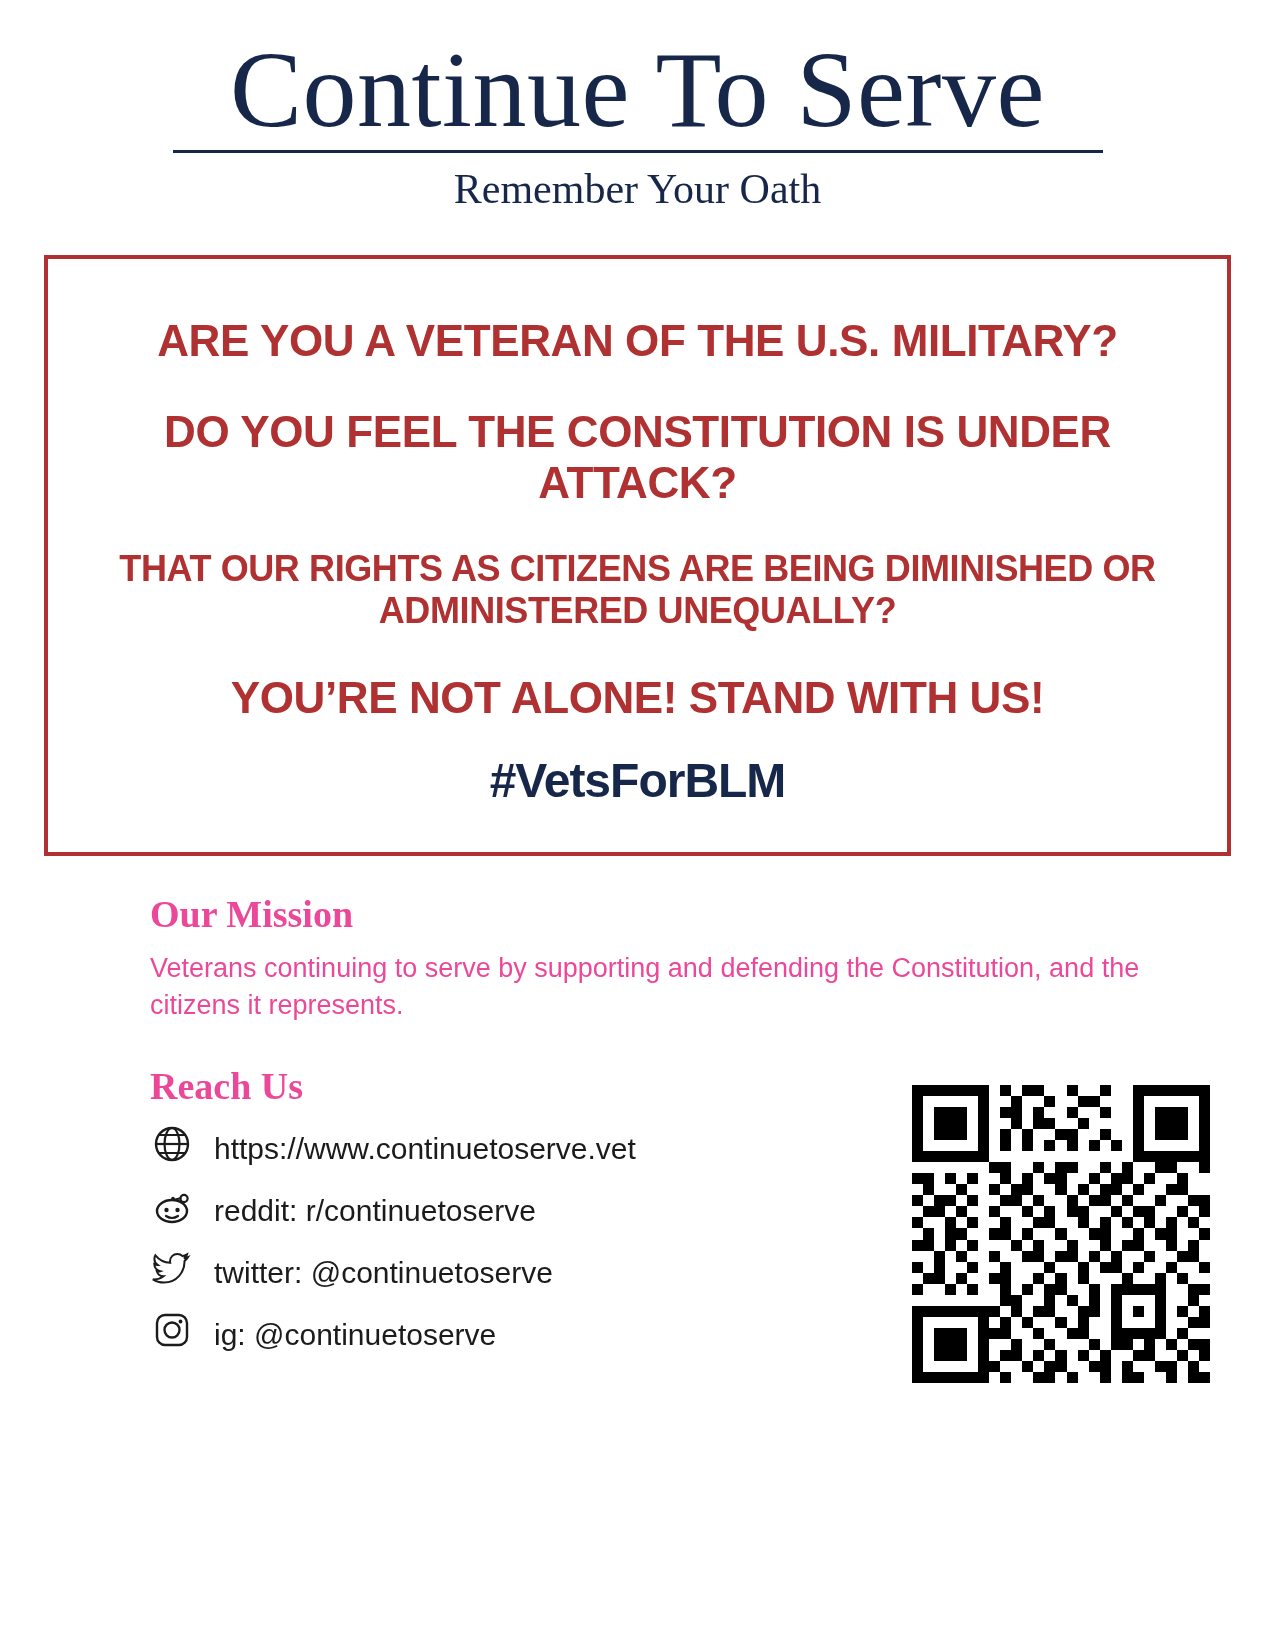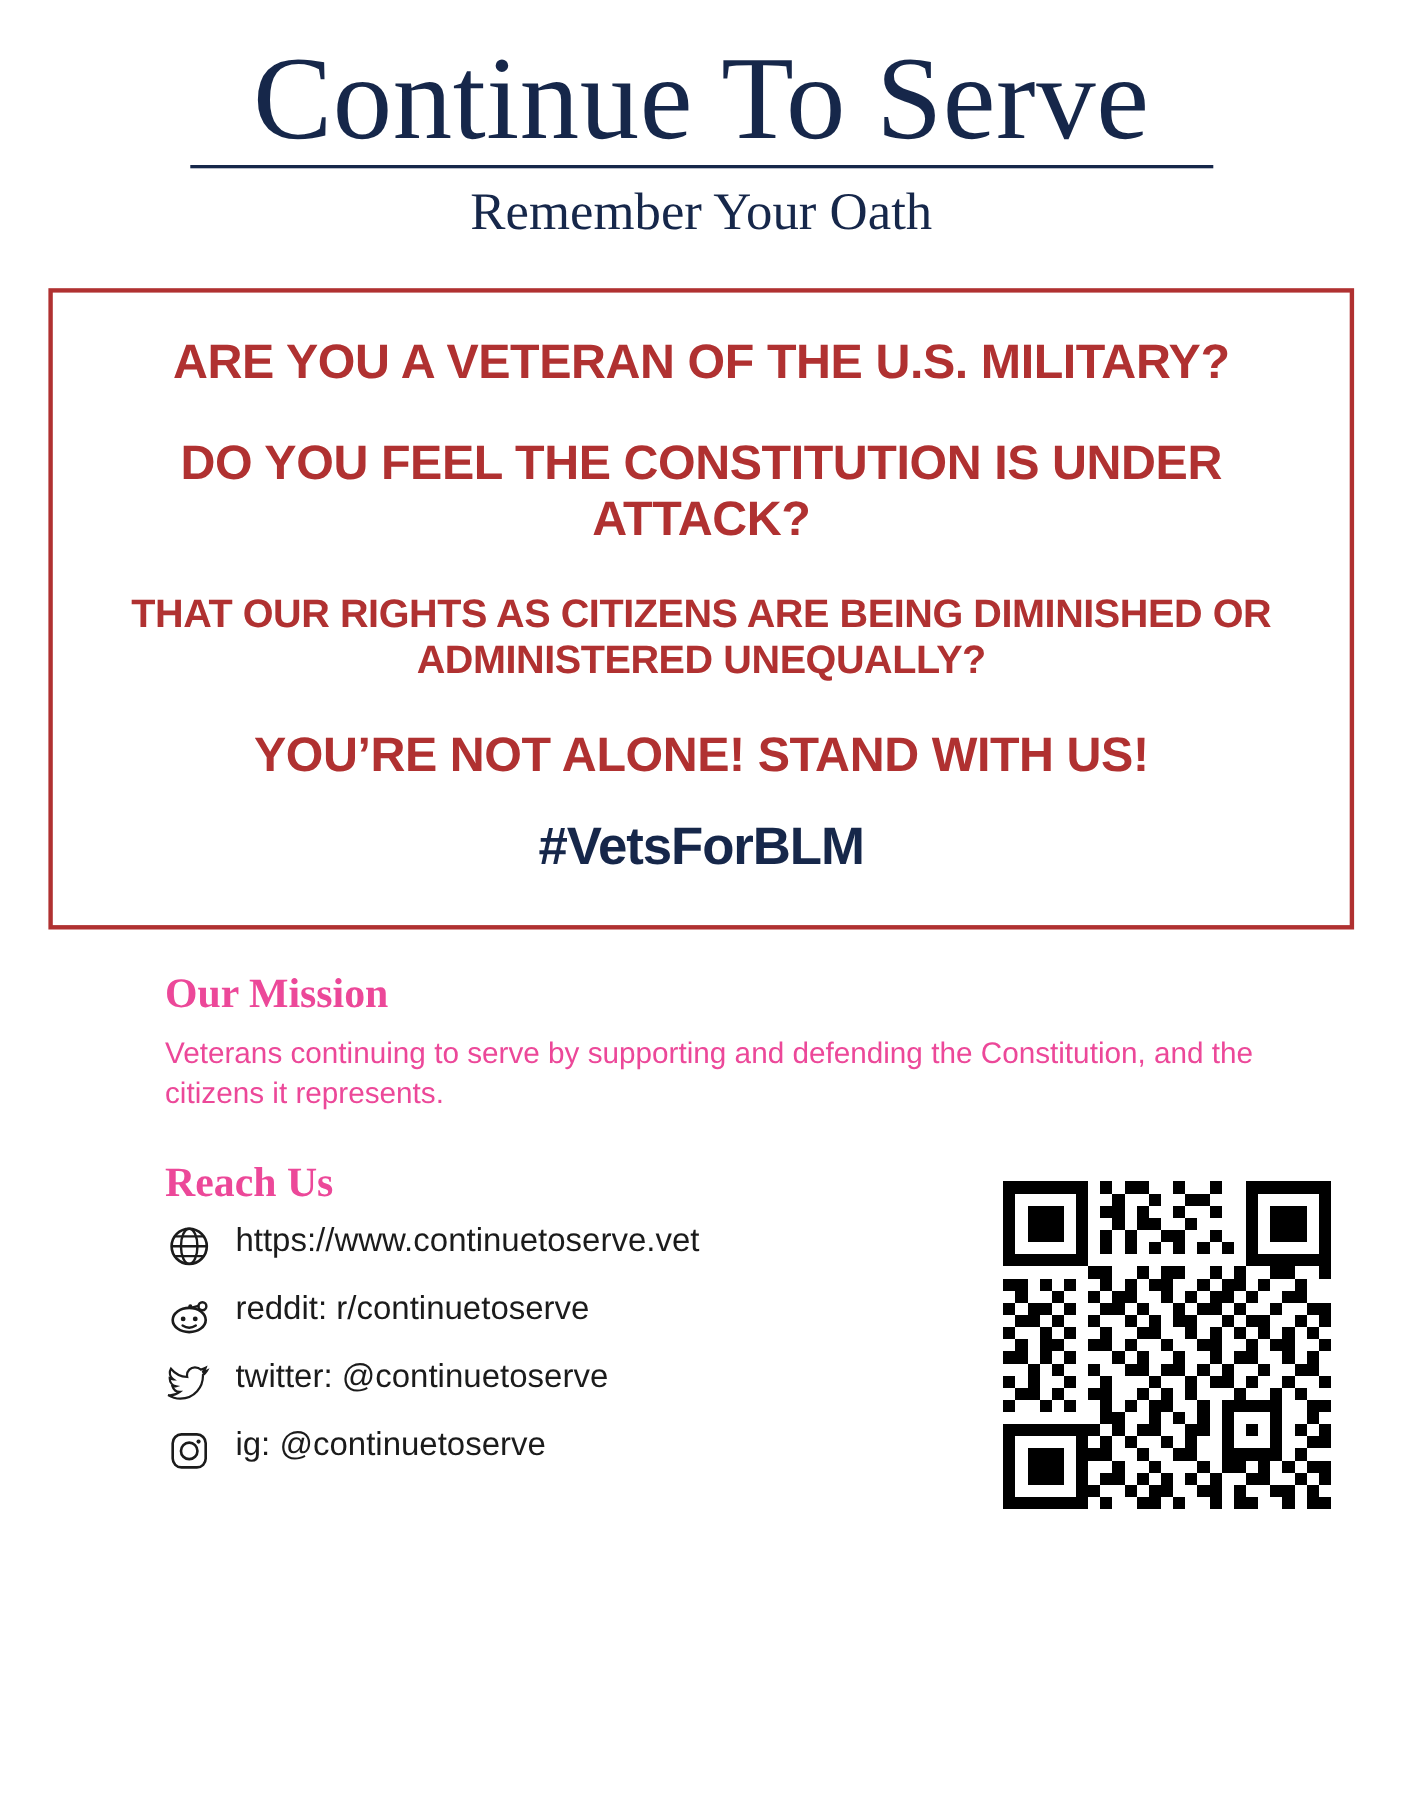--- a/index.html
+++ b/index.html
@@ -39,21 +39,21 @@
     margin: 0;
   }
   .brand-rule {
     width: 930px;
     height: 3px;
     background: #16274a;
     margin: 4px auto 0 auto;
   }
   .brand-sub {
     font-family: "Liberation Serif", serif;
-    font-size: 48px;
+    font-size: 42px;
     color: #16274a;
     margin: 12px 0 0 0;
     font-weight: 400;
   }
 
   
   .callout {
     margin: 42px 44px 0 44px;
     border: 4px solid #b03131;
     box-sizing: border-box;
@@ -62,21 +62,21 @@
   }
   .callout-line {
     color: #b03131;
     font-weight: bold;
     font-size: 44px;
     line-height: 1.16;
     letter-spacing: -0.4px;
     margin: 0 0 40px 0;
     font-family: "Liberation Sans", sans-serif;
   }
-  .callout-line.l1 { margin-top: 4px; }
+  .callout-line.l1 { margin-top: 22px; }
   .callout-line.l3 { font-size: 36px; }
   .callout-line.l4 { margin-bottom: 30px; }
   .hashtag {
     color: #16274a;
     font-weight: bold;
     font-size: 48px;
     letter-spacing: -1px;
     margin: 26px 0 6px 0;
     font-family: "Liberation Sans", sans-serif;
   }
@@ -109,21 +109,21 @@
     justify-content: space-between;
   }
   .reach-col { flex: 0 0 auto; }
   .contact-list {
     list-style: none;
     margin: 10px 0 0 0;
     padding: 0;
   }
   .contact-item {
     display: flex;
-    align-items: flex-start;
+    align-items: flex-end;
     margin-bottom: 18px;
   }
   .contact-icon {
     width: 44px;
     height: 44px;
     flex: 0 0 44px;
     display: flex;
     align-items: center;
     justify-content: center;
     margin-right: 20px;

